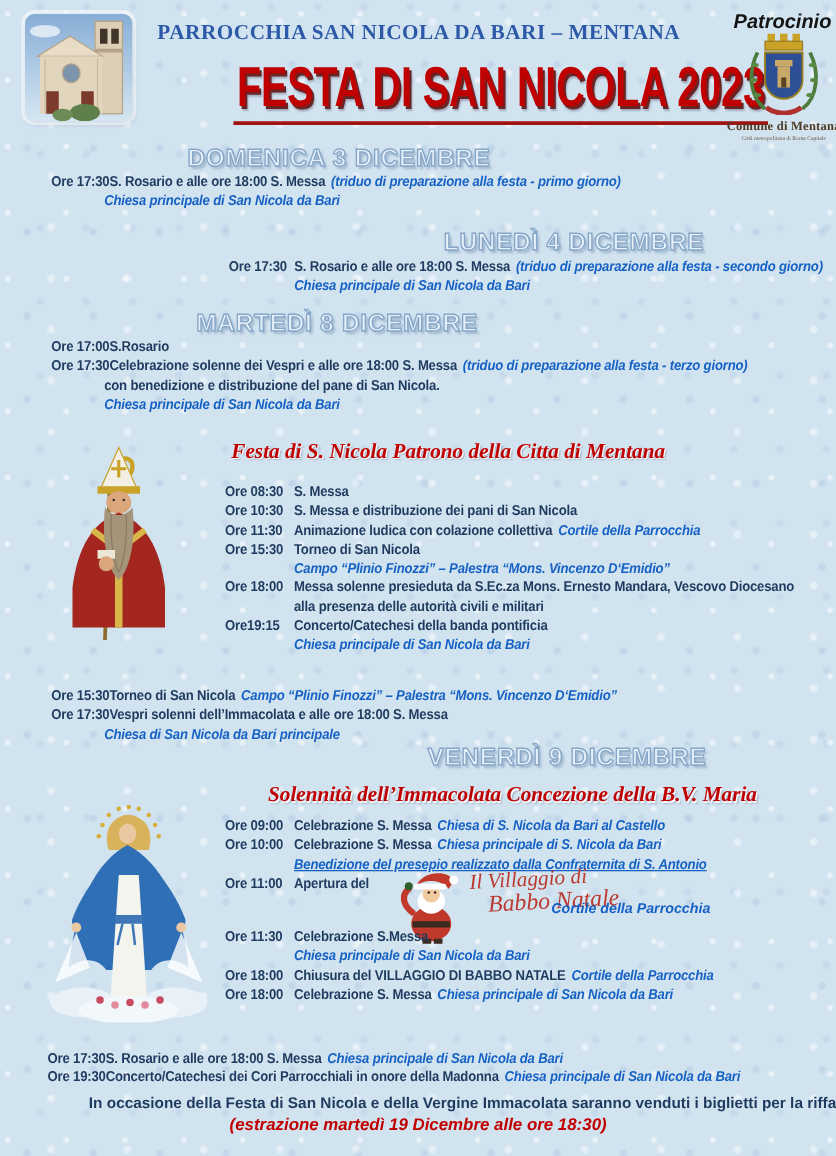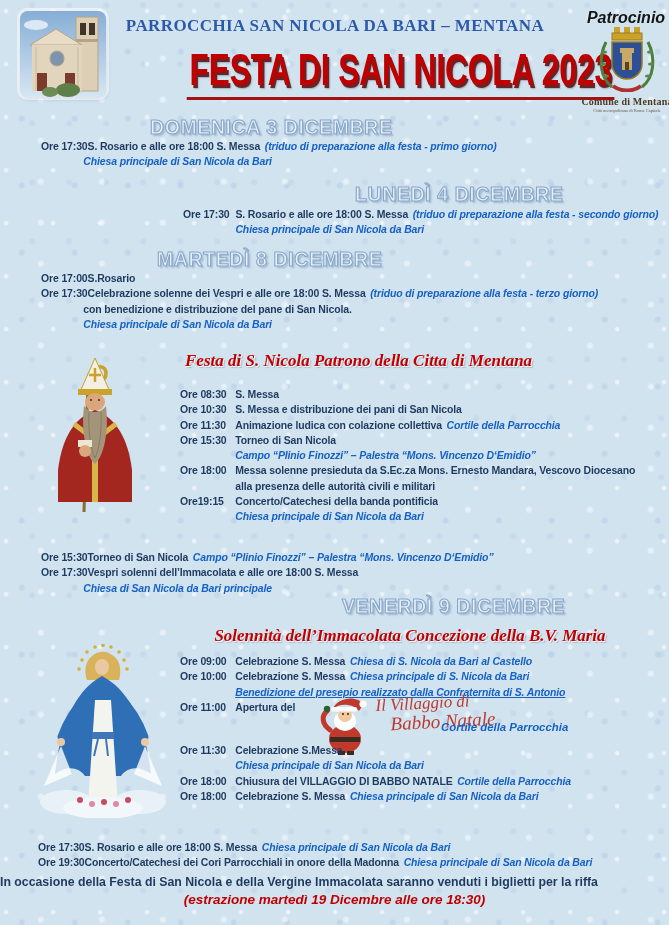--- a/index.html
+++ b/index.html
@@ -46,21 +46,21 @@
   .note,.place{color:#1561c4;font-style:italic;}
   .u{text-decoration:underline;}
   
   .santalogo{left:318px;top:692px;width:235px;height:70px;}
   .santasvg{position:absolute;left:0;top:2px;}
   .vscript{position:absolute;left:58px;top:2px;font-family:"Liberation Serif",serif;
     font-style:italic;color:#bb3a30;transform:rotate(-3deg);line-height:1.05;white-space:nowrap;}
   .vs1{font-size:17px;} .vs2{font-size:19px;margin-left:14px;}
   .cortile{left:441px;top:721px;font-size:11.4px;font-weight:bold;font-style:italic;color:#1561c4;white-space:nowrap;}
   
-  .foot1{left:0;top:875px;width:669px;text-align:left;font-size:12.3px;font-weight:bold;color:#1e3a5f;}
+  .foot1{left:0;top:875px;width:669px;text-align:right;font-size:12.3px;font-weight:bold;color:#1e3a5f;}
   .foot2{left:0;top:892px;width:669px;text-align:center;font-size:13.5px;font-weight:bold;
     font-style:italic;color:#c00000;}
 </style>
 </head>
 <body>
 
 <div class="poster">
 
   <div class="abs churchwrap">
     <svg width="86" height="86" viewBox="0 0 86 86">

